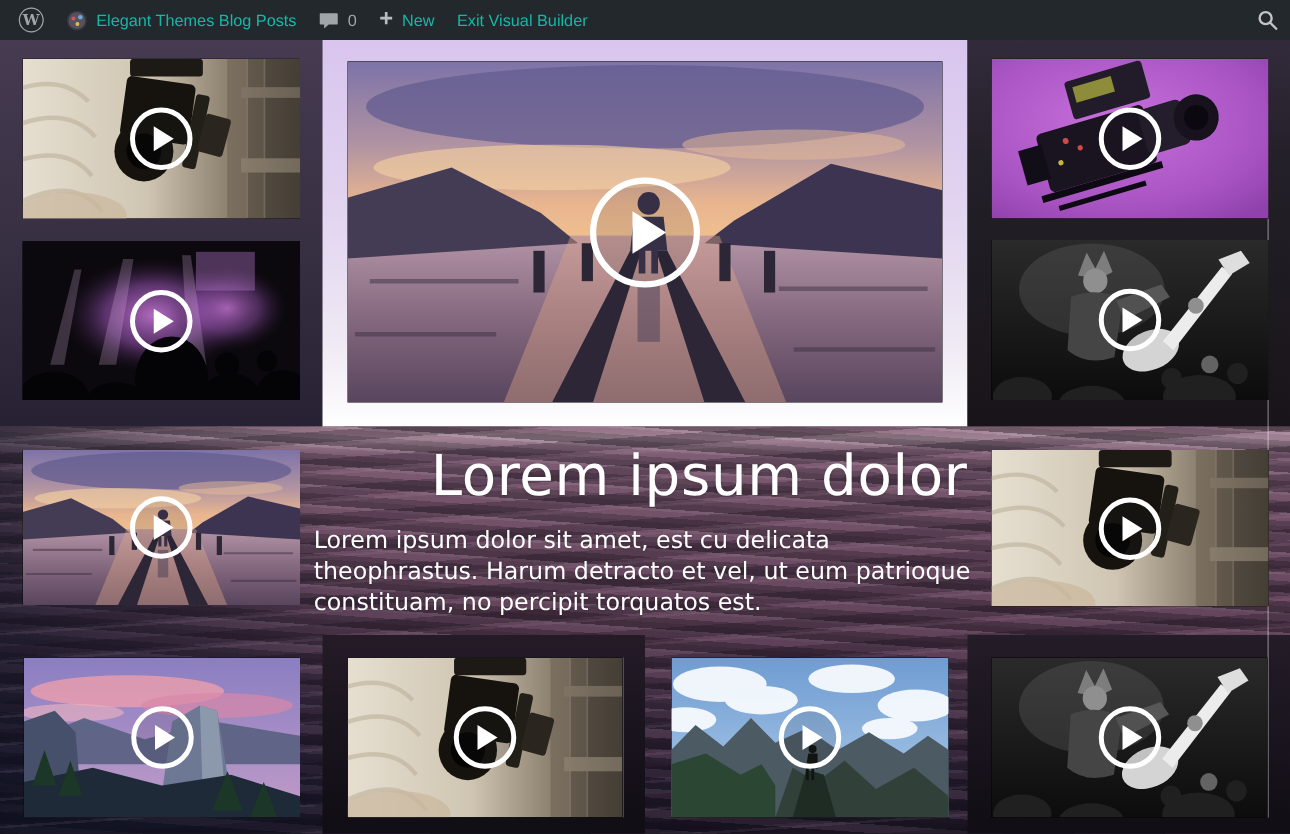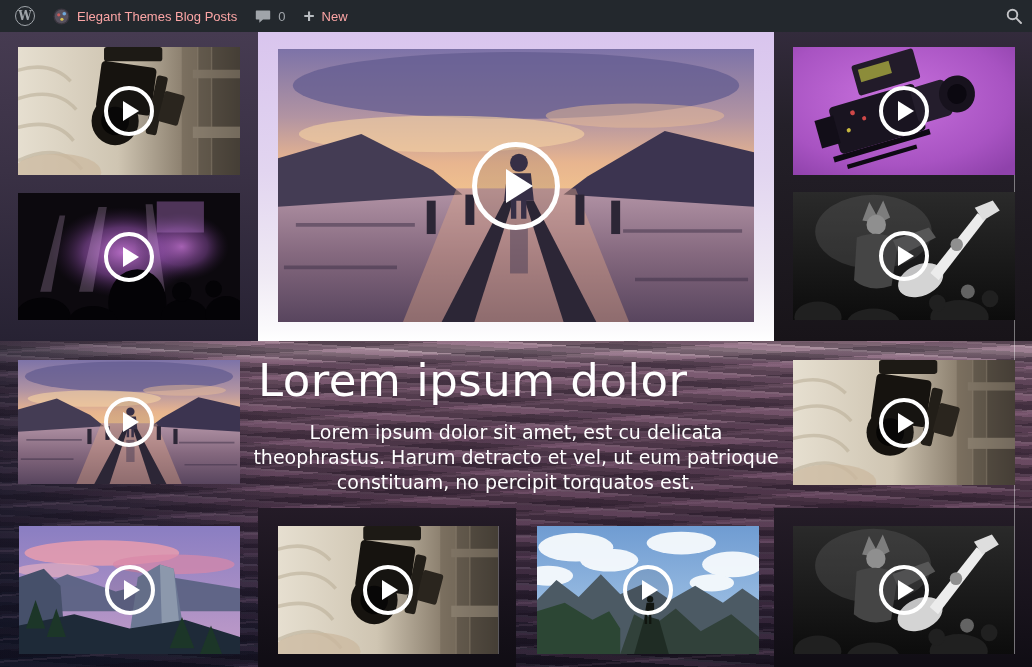--- a/index.html
+++ b/index.html
@@ -4,21 +4,21 @@
 <style>
   html,body{margin:0;padding:0;background:#111;}
   #page{position:relative;width:1032px;height:667px;overflow:hidden;
         font-family:"Liberation Sans",sans-serif;background:#2a2130;}
 
   
   .adminbar{position:absolute;left:0;top:0;width:1032px;height:32px;background:#23282d;
             color:#eee;display:flex;align-items:center;font-size:13px;z-index:50;
             padding:0 0 0 6px;box-sizing:border-box;}
   .ab-item{display:flex;align-items:center;gap:7px;height:32px;padding:0 9px;cursor:pointer;white-space:nowrap;}
-  .ab-label{color:#fca5a5;}
+  .ab-label{color:#14b8a6;}
   .muted{color:#a0a5aa;}
   .ab-spacer{flex:1;}
   .wp-logo{width:20px;height:20px;border:1.7px solid #a0a5aa;border-radius:50%;
            display:flex;align-items:center;justify-content:center;
            font-family:"DejaVu Serif",serif;font-size:12px;font-weight:bold;color:#a0a5aa;box-sizing:border-box;}
   .plus-glyph{font-size:19px;font-weight:700;color:#b8bcc0;line-height:1;margin-top:-2px;}
   .avatar{width:18px;height:18px;display:block;}
 
   
   .section{position:absolute;}
@@ -53,24 +53,24 @@
         width:42px;height:42px;border:4px solid #ffffff;border-radius:50%;
         background:rgba(25,25,35,0.10);display:flex;align-items:center;justify-content:center;
         box-sizing:content-box;}
   .play::after{content:"";display:block;margin-left:4px;width:0;height:0;
         border-style:solid;border-width:10px 0 10px 16px;
         border-color:transparent transparent transparent #ffffff;}
   .play.large{width:78px;height:78px;border-width:5px;}
   .play.large::after{border-width:17px 0 17px 27px;margin-left:7px;}
 
   
-  .hero-title{position:absolute;left:258px;top:354px;width:516px;text-align:left;
+  .hero-title{position:absolute;left:258px;top:354px;width:516px;text-align:right;
       font-family:"DejaVu Sans",sans-serif;font-size:45px;font-weight:400;color:#fff;
       letter-spacing:0.5px;text-shadow:0 1px 2px rgba(40,20,40,0.25);}
-  .hero-body{position:absolute;left:251px;top:420px;width:530px;text-align:center;
+  .hero-body{position:absolute;left:251px;top:420px;width:530px;
       font-family:"DejaVu Sans",sans-serif;font-size:19px;line-height:25px;color:#fff;
       text-shadow:0 1px 2px rgba(40,20,40,0.25);}
   .svgdefs{position:absolute;width:0;height:0;overflow:hidden;}
 </style>
 </head>
 <body>
 
 <div id="page">
 
   <svg class="svgdefs" aria-hidden="true">
@@ -284,20 +284,23 @@
     <div class="ab-item">
       <svg width="16" height="16" viewBox="0 0 16 16">
         <path d="M1.5 2.5h13a.7.7 0 0 1 .7.7v7.6a.7.7 0 0 1-.7.7H8l-3.7 3.2v-3.2H1.5a.7.7 0 0 1-.7-.7V3.2a.7.7 0 0 1 .7-.7z" fill="#a0a5aa"></path>
       </svg>
       <span class="muted">0</span>
     </div>
     <div class="ab-item">
       <span class="plus-glyph">+</span>
       <span class="ab-label">New</span>
     </div>
+    <div class="ab-item">
+      <span class="ab-label">Exit Visual Builder</span>
+    </div>
     <div class="ab-spacer"></div>
     <div class="ab-item">
       <svg width="18" height="18" viewBox="0 0 18 18">
         <circle cx="7.5" cy="7.5" r="4.8" fill="none" stroke="#c3c4c7" stroke-width="1.9"></circle>
         <line x1="11.2" y1="11.2" x2="16" y2="16" stroke="#c3c4c7" stroke-width="1.9" stroke-linecap="round"></line>
       </svg>
     </div>
   </div>
 
   <div class="section ocean"></div>

